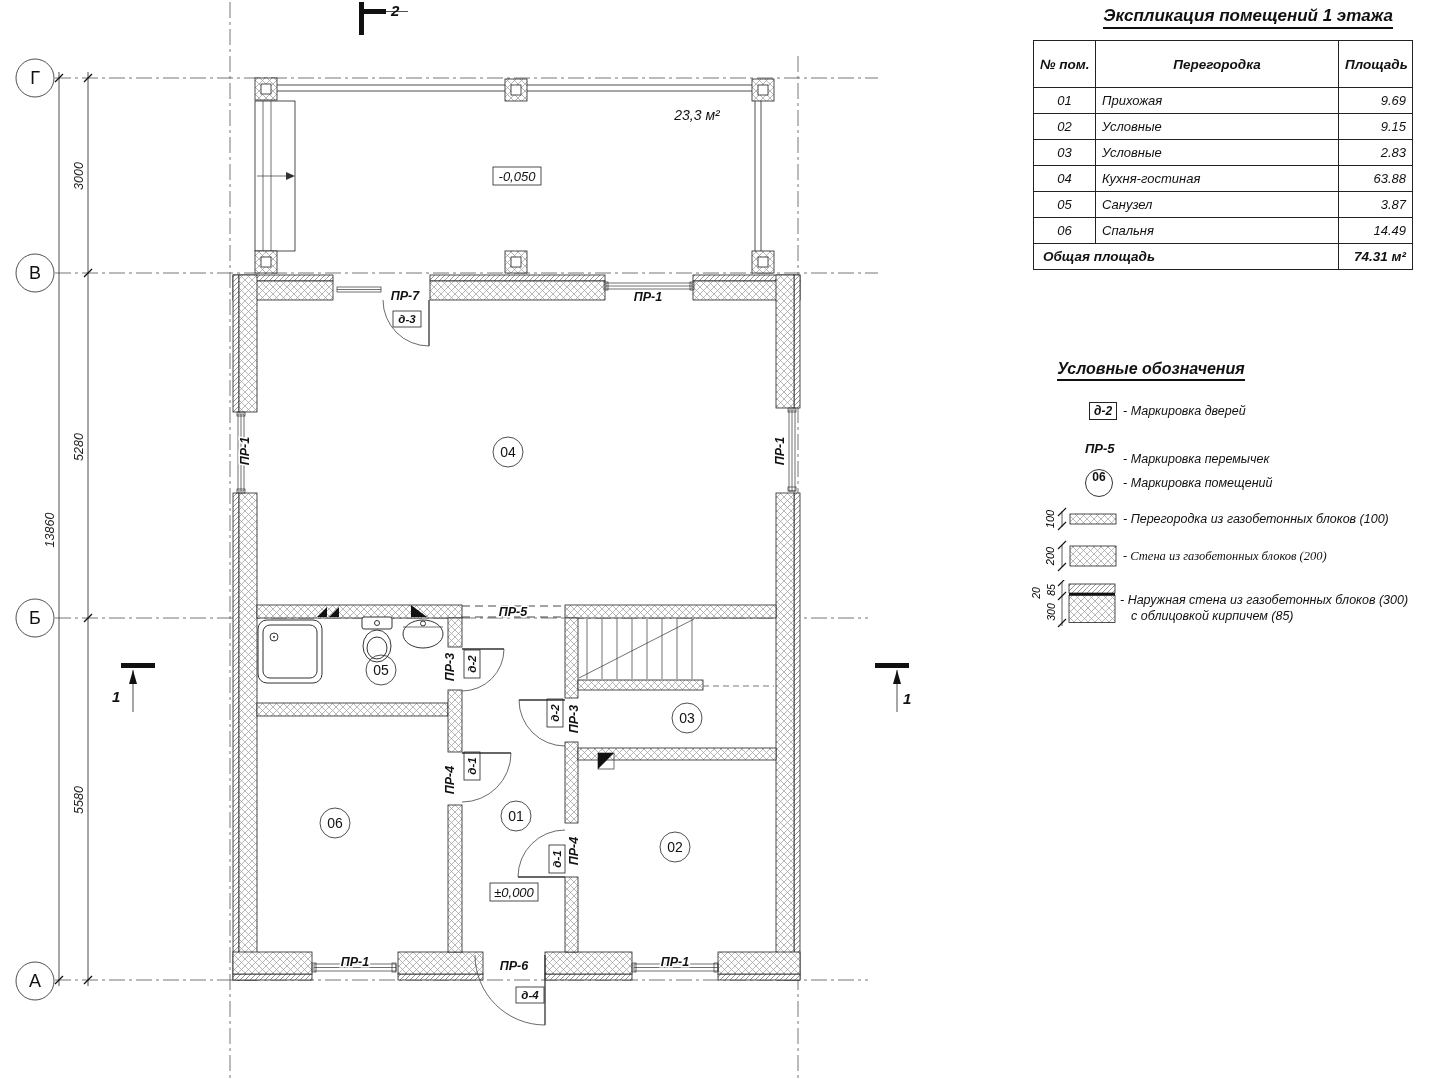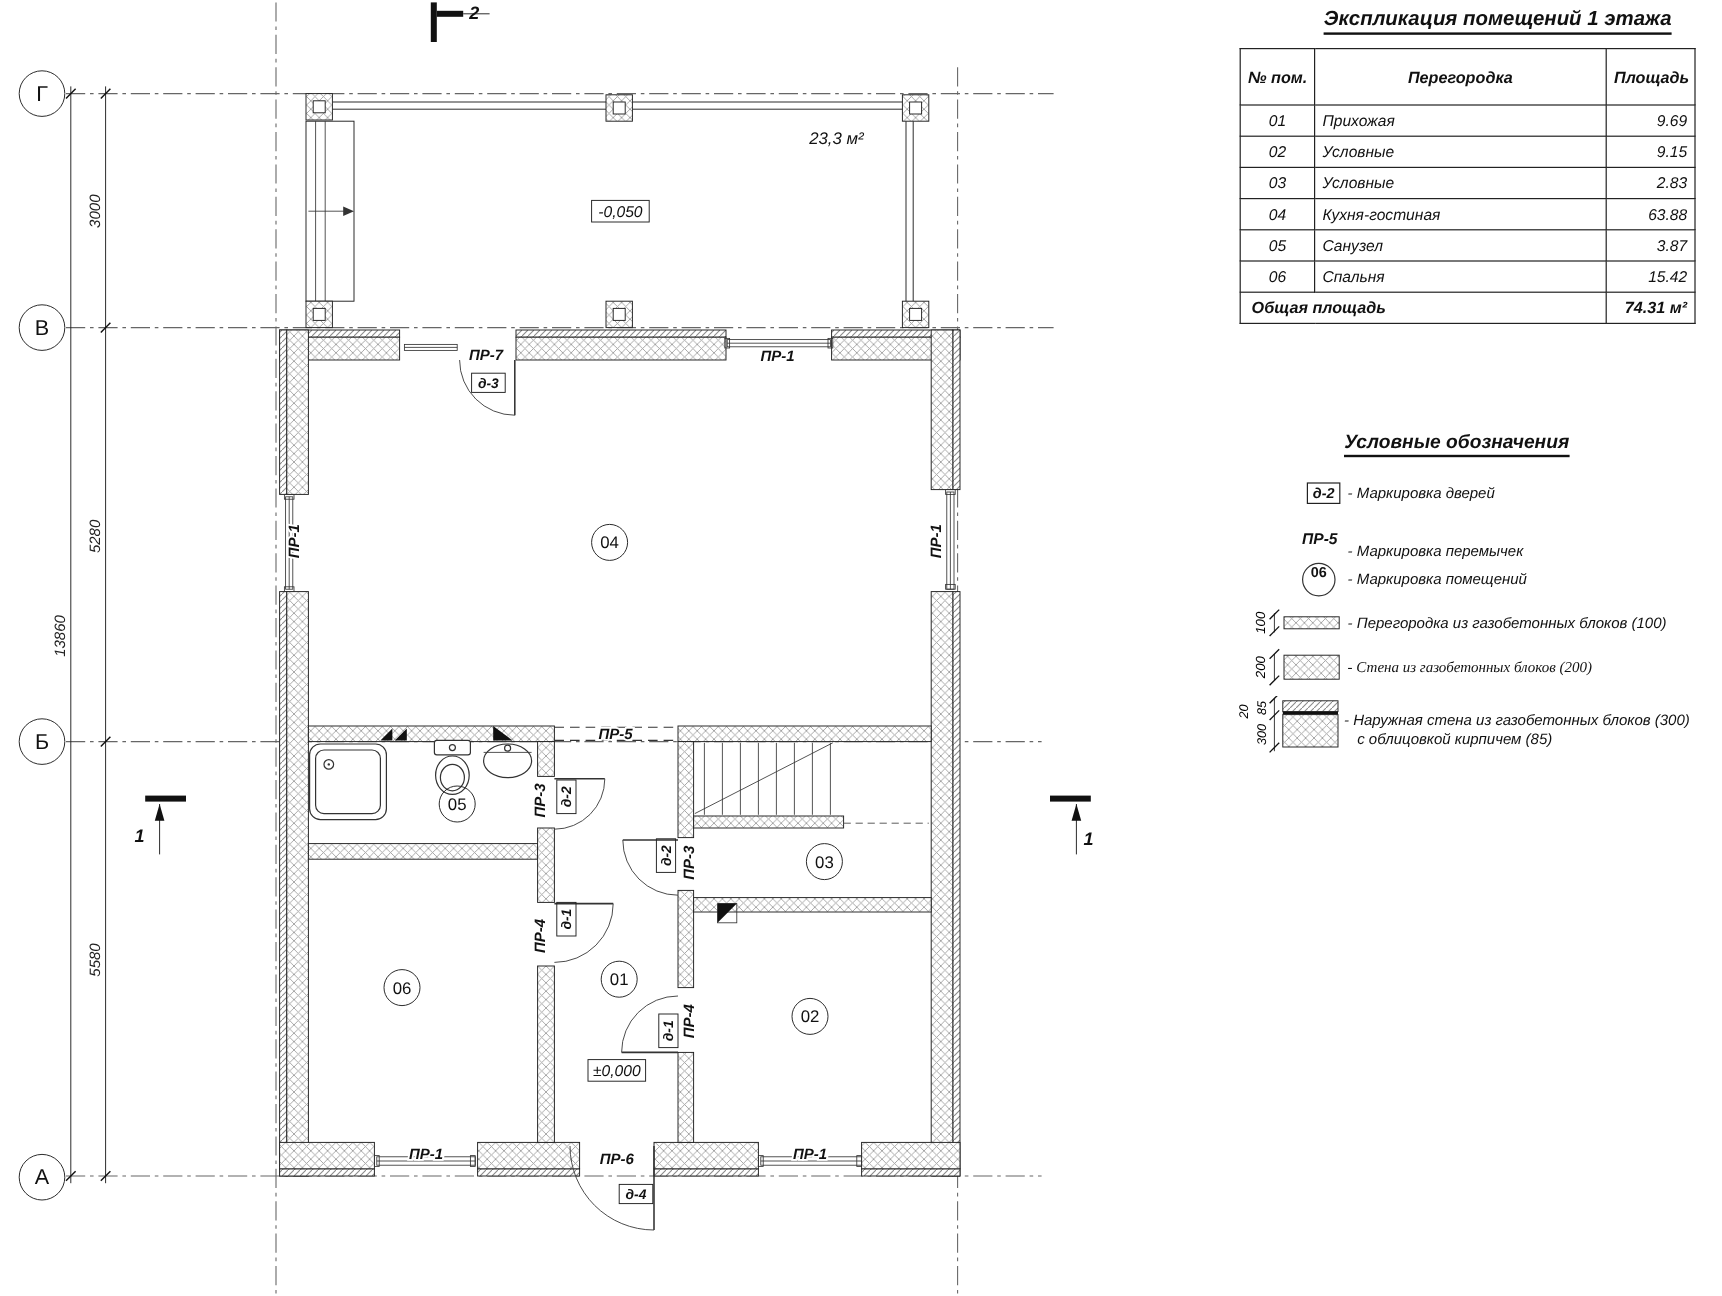--- a/index.html
+++ b/index.html
@@ -29,21 +29,21 @@
   .tbl-title span{border-bottom:2.5px solid #111;padding-bottom:2px;}
   table.expl{position:absolute;left:1033px;top:40px;width:360px;border-collapse:collapse;
     border:1.6px solid #222;table-layout:fixed;}
   table.expl td,table.expl th{border:1px solid #222;font:italic 13px "Liberation Sans",sans-serif;
     padding:0 6px;height:25px;overflow:hidden;white-space:nowrap;}
   table.expl th{font:italic bold 13.5px "Liberation Sans",sans-serif;height:46px;text-align:center;}
   .c-num{width:49px;text-align:center;}
   .c-name{width:230px;text-align:left;padding-left:9px;}
   .c-area{width:61px;text-align:right;}
   .tot{font:italic bold 13.5px "Liberation Sans",sans-serif !important;}
-  .leg-title{position:absolute;left:1084px;top:360px;width:260px;text-align:center;
+  .leg-title{position:absolute;left:1021px;top:360px;width:260px;text-align:center;
     font:italic bold 16px "Liberation Sans",sans-serif;}
   .leg-title span{border-bottom:2.5px solid #111;padding-bottom:2px;}
   .leg-item-text{position:absolute;font:italic 12.5px "Liberation Sans",sans-serif;white-space:nowrap;}
   .leg-mark-box{position:absolute;border:1.2px solid #222;font:italic bold 12px "Liberation Sans",sans-serif;
     padding:1px 4px;background:#fff;}
   .leg-mark{position:absolute;font:italic bold 13px "Liberation Sans",sans-serif;}
   .leg-circle{position:absolute;width:26px;height:26px;border:1px solid #333;border-radius:50%;
     text-align:center;line-height:26px;font:bold 12px "Liberation Sans",sans-serif;background:#fff;}
 </style>
 </head>
@@ -417,21 +417,21 @@
       <td class="c-area">63.88</td>
     </tr>
     <tr>
       <td class="c-num">05</td>
       <td class="c-name">Санузел</td>
       <td class="c-area">3.87</td>
     </tr>
     <tr>
       <td class="c-num">06</td>
       <td class="c-name">Спальня</td>
-      <td class="c-area">15.42</td>
+      <td class="c-area">14.49</td>
     </tr>
     <tr>
       <td class="tot" colspan="2" style="text-align:left;padding-left:9px;">Общая площадь</td>
       <td class="tot c-area">74.31 м²</td>
     </tr>
   </tbody>
     </table>
 
   <div class="leg-title"><span>Условные обозначения</span></div>
 

